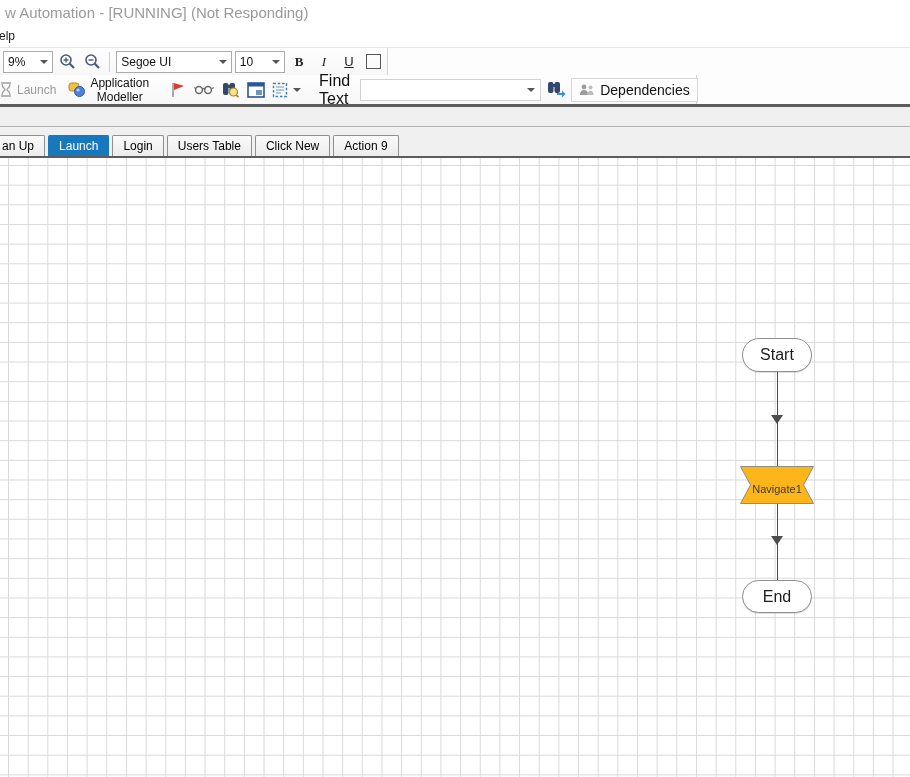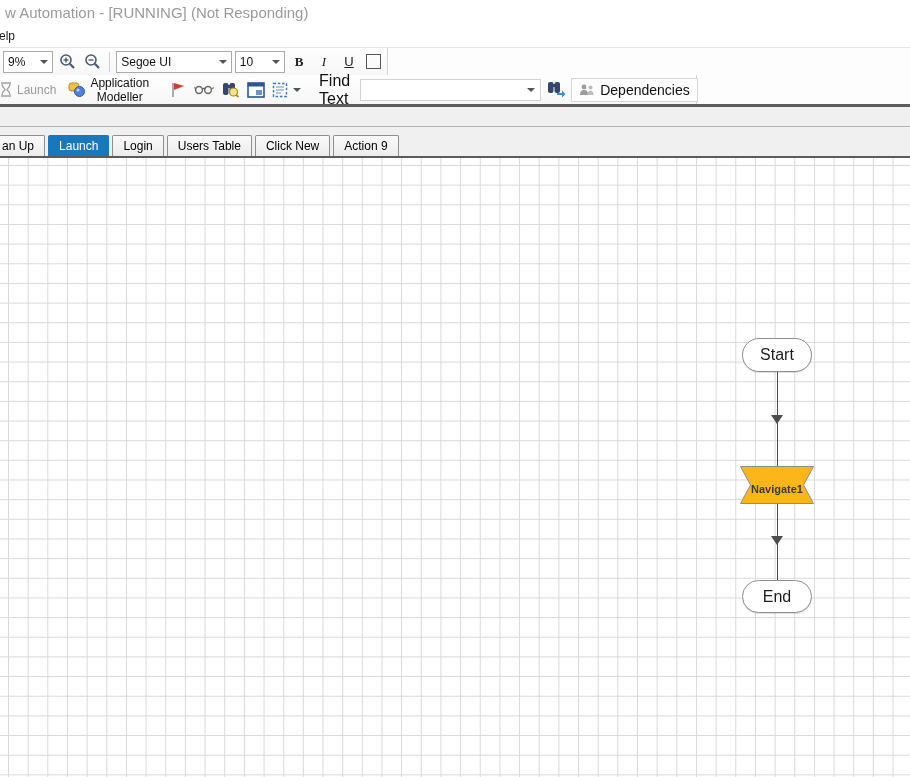--- a/index.html
+++ b/index.html
@@ -75,21 +75,21 @@
   .link1 { top:214px; height:94px; }
   .link2 { top:346px; height:76px; }
   .arrowhead { position:absolute; left:771px; width:0; height:0;
     border-left:6px solid transparent; border-right:6px solid transparent; border-top:9px solid #4d4d4d; }
   .arrow1 { top:257px; }
   .arrow2 { top:378px; }
 
   .navigate-wrap { position:absolute; left:740px; top:308px; width:74px; height:38px; }
   .navigate-wrap svg { position:absolute; left:0; top:0; }
   .navigate-label { position:absolute; left:0; top:0; width:74px; height:46px; display:flex;
-    align-items:center; justify-content:center; font-size:11px; color:#3a3a3a;font-weight:bold; }
+    align-items:center; justify-content:center; font-size:11px; color:#3a3a3a; }
 
   .icon { display:inline-flex; align-items:center; justify-content:center; }
 </style>
 </head>
 <body>
 
 <div class="titlebar">
   <span class="title">w Automation - [RUNNING] (Not Responding)</span>
 </div>
 

